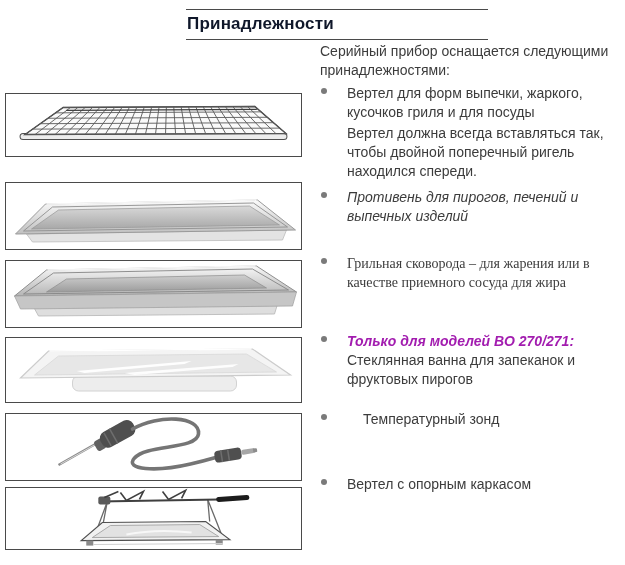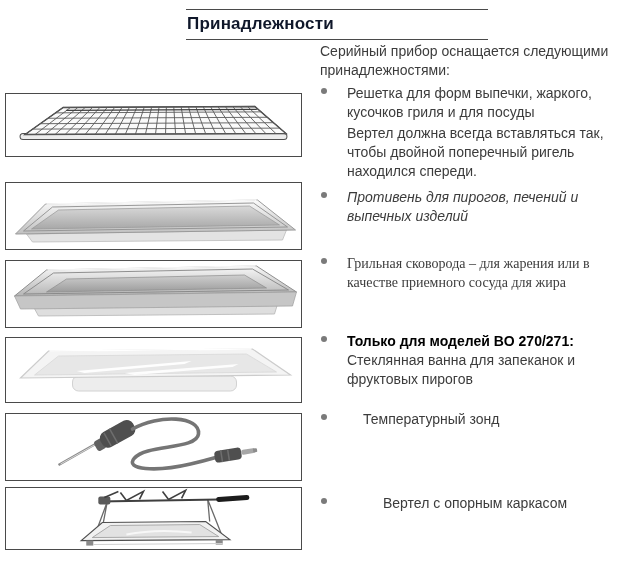--- a/index.html
+++ b/index.html
@@ -28,26 +28,26 @@
   .box6 { top:487px; height:63px; }
   
   .rtext { position:absolute; font-size:14px; line-height:19px; color:#3c3c3c; }
   .intro { left:320px; top:42px; width:302px; }
   .bullet-row { display:flex; left:320px; width:302px; }
   .dot {
     flex:none; width:6px; height:6px; border-radius:50%;
     background:#7a7a7a; margin:4px 20px 0 1px;
   }
   .btext { width:272px; }
-  .btext .bold-line { font-weight:bold; color:#000000; display:block; }
+  .btext .bold-line { font-weight:bold; color:#a21caf; display:block;font-style:italic; }
   .note { left:347px; width:272px; }
   .b1 { top:84px; }  .n1 { top:124px; }
   .b2 { top:188px;font-style:italic; } .b3 { top:254px;font-family:Liberation Serif, serif; }
   .b4 { top:332px; } .b5 { top:410px;gap:16px; }
-  .b6 { top:494px;gap:36px; }
+  .b6 { top:475px; }
 </style>
 </head>
 <body>
 
 <div class="page">
 
   <div class="title-block">Принадлежности</div>
 
   <div class="figure-box box1">
     <svg viewBox="0 0 294 61">
@@ -186,21 +186,21 @@
 
       <path d="M114,4 L120,12 L137,3 L133,11" fill="none" stroke="#3f3f3f" stroke-width="1.6"></path>
       <path d="M156,3 L162,11 L179,2 L175,10" fill="none" stroke="#3f3f3f" stroke-width="1.6"></path>
     </svg>
   </div>
 
   <div class="rtext intro">Серийный прибор оснащается следующими принадлежностями:</div>
 
   <div class="rtext bullet-row b1">
     <span class="dot"></span>
-    <span class="btext">Решетка для форм выпечки, жаркого, кусочков гриля и для посуды</span>
+    <span class="btext">Вертел для форм выпечки, жаркого, кусочков гриля и для посуды</span>
   </div>
 
   <div class="rtext note n1">Вертел должна всегда вставляться так, чтобы двойной поперечный ригель находился спереди.</div>
 
   <div class="rtext bullet-row b2">
     <span class="dot"></span>
     <span class="btext">Противень для пирогов, печений и выпечных изделий</span>
   </div>
 
   <div class="rtext bullet-row b3">

